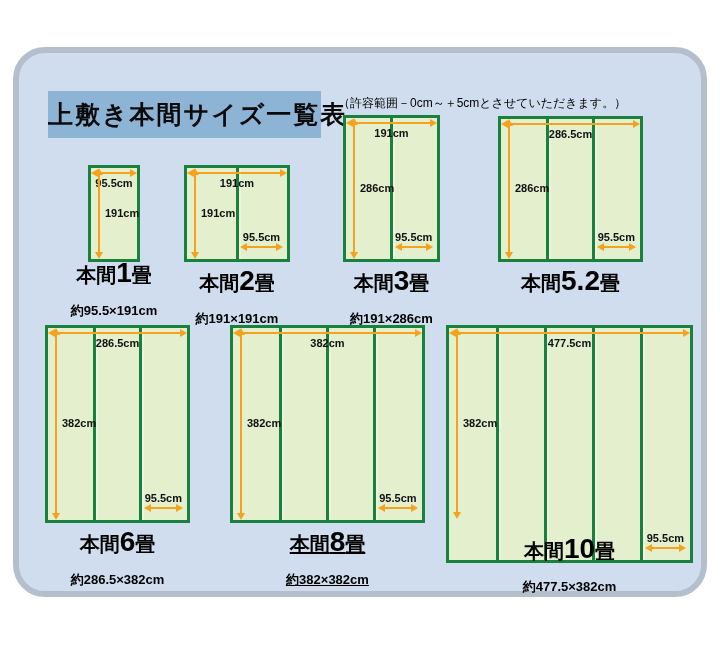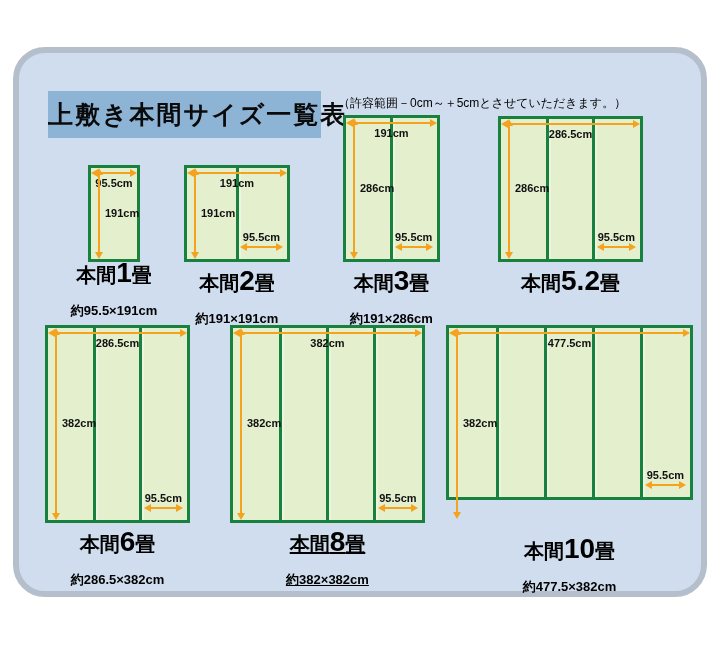--- a/index.html
+++ b/index.html
@@ -142,21 +142,21 @@
       <div class="dim dim-top" style="left: 0px; top: 9px; width: 189px;">382cm</div>
       <div class="arrow-v" style="left: 7px; top: 6px; height: 180px;"></div>
       <div class="dim" style="left: 14px; top: 89px;">382cm</div>
       <div class="arrow-h" style="left: 150.75px; bottom: 11px; width: 28.25px;"></div>
       <div class="dim dim-bottom" style="left: 144.75px; bottom: 16px; width: 40.25px;">95.5cm</div>
     </div>
     <div class="caption" style="left: 217.5px; top: 529px; text-decoration: underline;">
       <div class="cap-title"><span>本間</span><span class="num">8</span><span>畳</span></div>
       <div class="cap-size">約382×382cm</div>
     </div>
-    <div class="mat" style="left: 446px; top: 325px; width: 247px; height: 175px;">
+    <div class="mat" style="left: 446px; top: 325px; width: 247px; height: 238px;">
       <div class="divider" style="left: 46.7px;"></div>
       <div class="divider" style="left: 94.9px;"></div>
       <div class="divider" style="left: 143.1px;"></div>
       <div class="divider" style="left: 191.3px;"></div>
       <div class="arrow-h" style="left: 6px; top: 4px; width: 229px;"></div>
       <div class="dim dim-top" style="left: 0px; top: 9px; width: 241px;">477.5cm</div>
       <div class="arrow-v" style="left: 7px; top: 6px; height: 179px;"></div>
       <div class="dim" style="left: 14px; top: 88.5px;">382cm</div>
       <div class="arrow-h" style="left: 201.8px; bottom: 11px; width: 29.2px;"></div>
       <div class="dim dim-bottom" style="left: 195.8px; bottom: 16px; width: 41.2px;">95.5cm</div>

